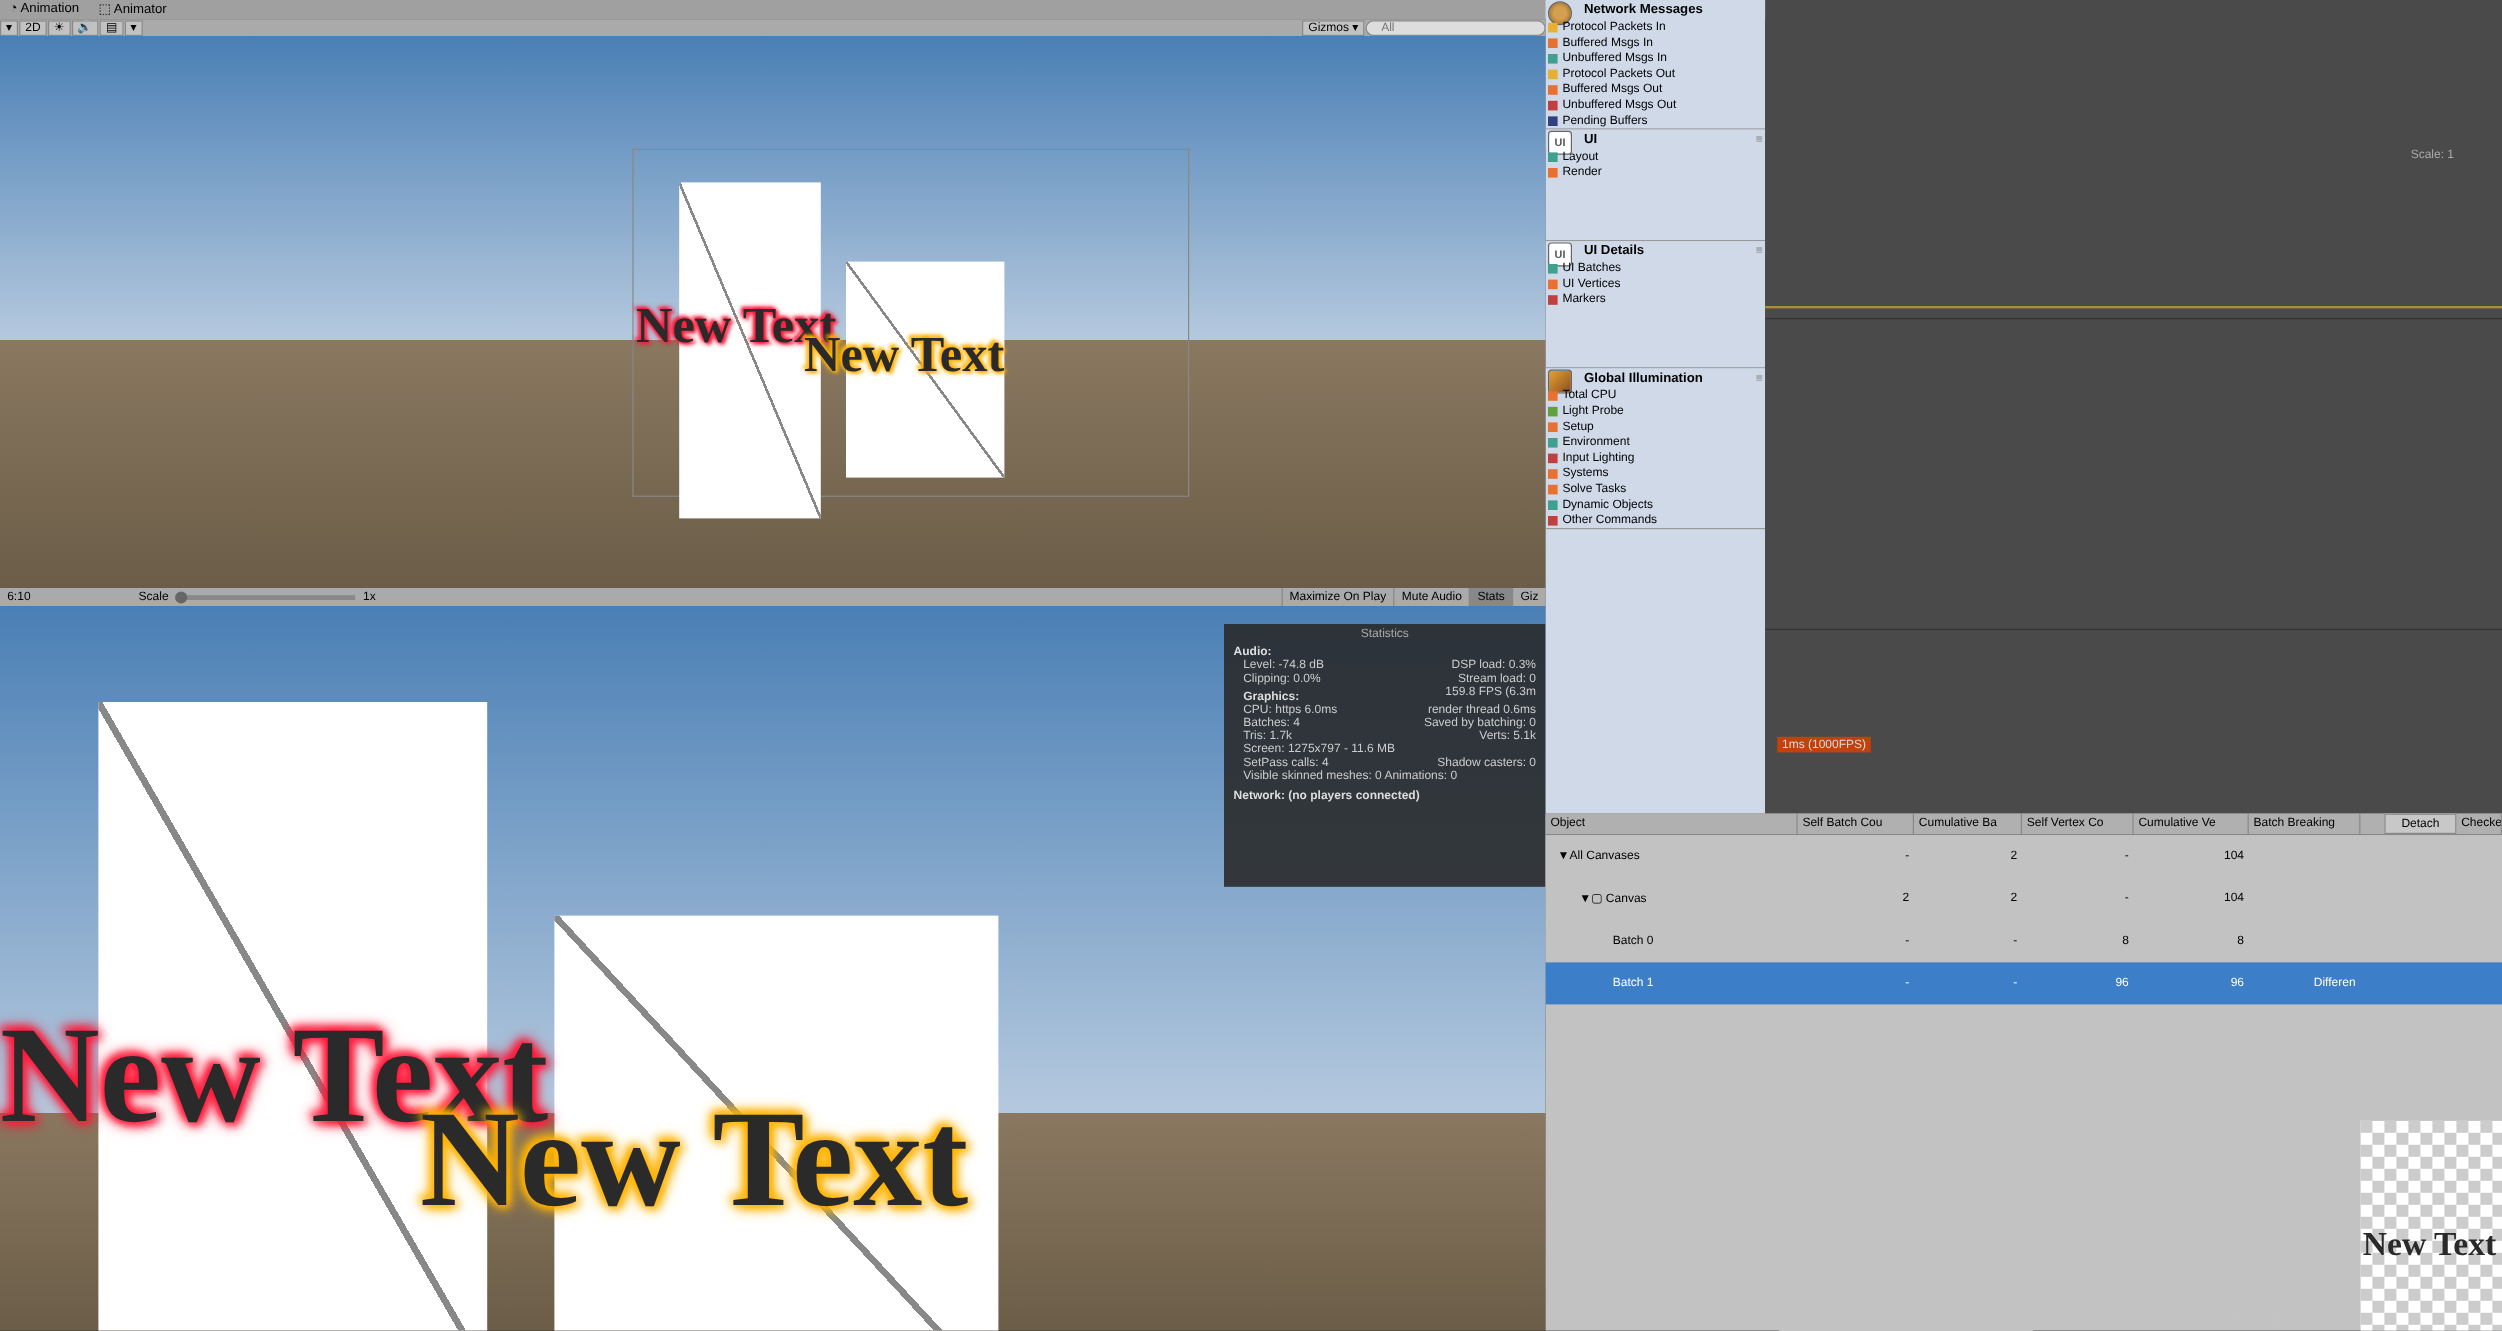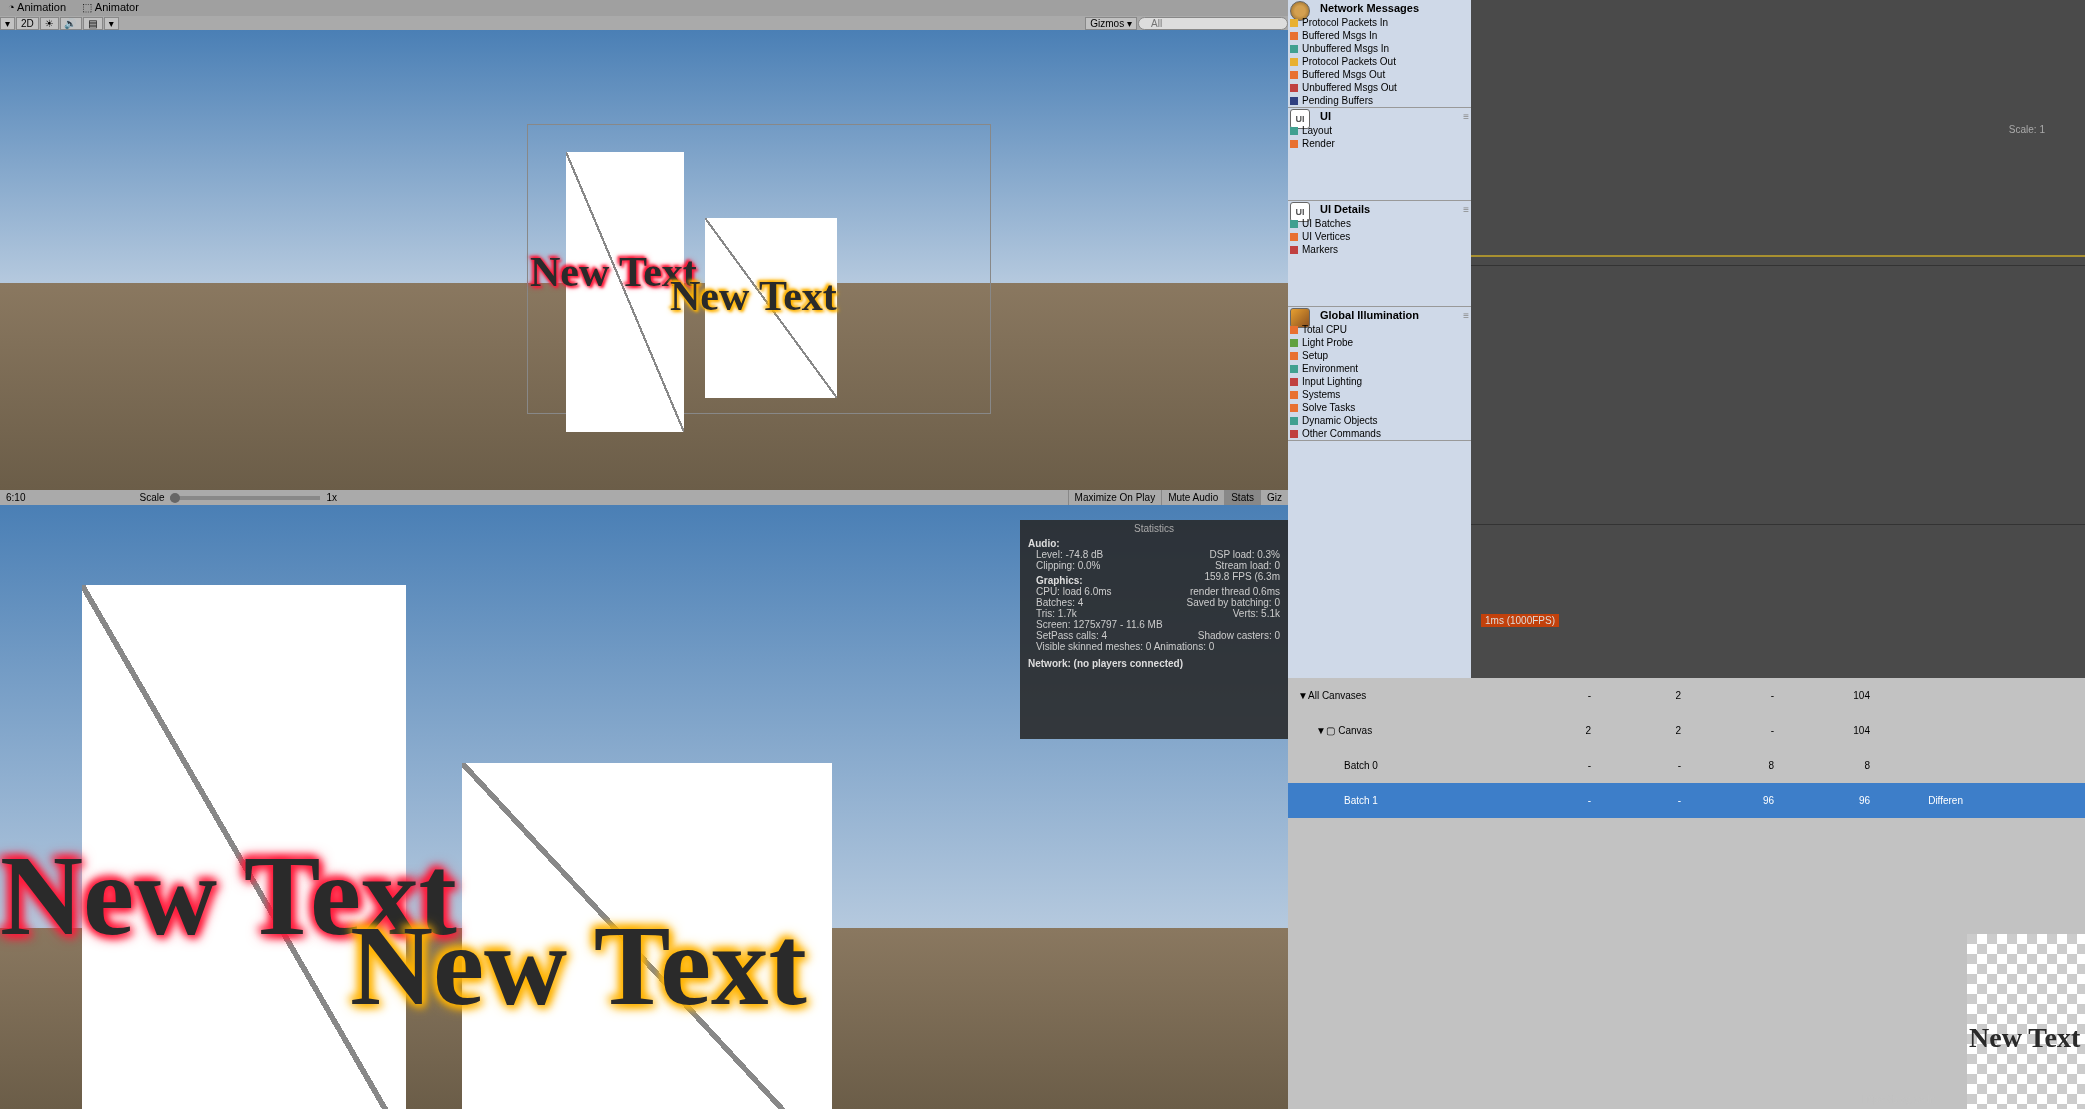--- a/index.html
+++ b/index.html
@@ -23,21 +23,21 @@
 .scene-img1 { top: 122px; left: 566px; width: 118px; height: 280px; }
 .scene-img2 { top: 188px; left: 705px; width: 132px; height: 180px; }
 .scene-text1 { position: absolute; top: 218px; left: 530px; font-family: 'Times New Roman', serif; font-size: 42px; font-weight: bold; color: #2a2a2a; text-shadow: 0 0 3px #ff1a3a, 0 0 6px #ff1a3a, 2px 2px 3px #ff1a3a, -2px -2px 3px #ff1a3a; }
 .scene-text2 { position: absolute; top: 242px; left: 670px; font-family: 'Times New Roman', serif; font-size: 42px; font-weight: bold; color: #2a2a2a; text-shadow: 0 0 3px #ffb300, 0 0 6px #ffb300, 2px 2px 3px #ffb300, -2px -2px 3px #ffb300; }
 
 
 .game-toolbar { position: absolute; top: 490px; left: 0; width: 1288px; height: 15px; background: #aaa; display: flex; align-items: center; font-size: 10px; }
 .game-toolbar-right { position: absolute; right: 0; display: flex; }
 .gtool-btn { padding: 0 6px; border-left: 1px solid #888; height: 15px; line-height: 15px; cursor: pointer; }
 .gtool-btn.active { background: #888; }
-.scale-slider { display: flex; align-items: center; margin-left: 108px; }
+.scale-slider { display: flex; align-items: center; margin-left: 84px; }
 .slider-track { width: 150px; height: 4px; background: #888; margin: 0 6px; position: relative; }
 .slider-thumb { position: absolute; left: 0; top: -3px; width: 10px; height: 10px; background: #666; border-radius: 50%; }
 
 
 .game-view { position: absolute; top: 505px; left: 0; width: 1288px; height: 604px; background: linear-gradient(to bottom, #4a7fb5 0%, #b5c9de 70%, #8a7860 70%, #6b5d48 100%); overflow: hidden; }
 .game-img1 { top: 80px; left: 82px; width: 324px; height: 560px; }
 .game-img2 { top: 258px; left: 462px; width: 370px; height: 400px; }
 .game-text1 { position: absolute; top: 830px; left: 0; font-family: 'Times New Roman', serif; font-size: 115px; font-weight: bold; color: #2a2a2a; text-shadow: 0 0 8px #ff1a3a, 0 0 15px #ff1a3a, 3px 3px 8px #ff1a3a, -3px -3px 8px #ff1a3a; }
 .game-text2 { position: absolute; top: 900px; left: 350px; font-family: 'Times New Roman', serif; font-size: 115px; font-weight: bold; color: #2a2a2a; text-shadow: 0 0 8px #ffb300, 0 0 15px #ffb300, 3px 3px 8px #ffb300, -3px -3px 8px #ffb300; }
 
@@ -164,21 +164,21 @@
     </div>
   <div class="stats-row">
       <span>Clipping: 0.0%</span>
       <span>Stream load: 0</span>
     </div>
   <div class="stats-row">
       <span class="stats-section">Graphics:</span>
       <span>159.8 FPS (6.3m</span>
     </div>
   <div class="stats-row">
-      <span><span>CPU: load 6.0ms</span></span>
+      <span><span>CPU: https 6.0ms</span></span>
       <span>render thread 0.6ms</span>
     </div>
   <div class="stats-row">
       <span>Batches: 4</span>
       <span>Saved by batching: 0</span>
     </div>
   <div class="stats-row">
       <span>Tris: 1.7k</span>
       <span>Verts: 5.1k</span>
     </div>
@@ -233,20 +233,30 @@
 </div>
 
 <div class="graph-area">
   <div class="graph-scale">Scale: 1</div>
   <div class="graph-line"></div>
   <div style="position:absolute;top:265px;left:0;right:0;height:260px;border-top:1px solid #333;border-bottom:1px solid #333"></div>
   <div class="graph-fps-box">1ms (1000FPS)</div>
 </div>
 
 <div class="table-area">
+  <div class="table-header">
+    <div class="th th-obj">Object</div>
+    <div class="th th-sbc">Self Batch Cou</div>
+    <div class="th th-cb">Cumulative Ba</div>
+    <div class="th th-svc">Self Vertex Co</div>
+    <div class="th th-cv">Cumulative Ve</div>
+    <div class="th th-bb">Batch Breaking</div>
+    <div class="th th-detach">Detach</div>
+    <div class="th th-check">Checke</div>
+  </div>
   <div class="table-body" id="table-body">
       <div class="table-row">
         <div class="td td-obj" style="padding-left:10px"><span class="foldout">▼</span>All Canvases</div>
         <div class="td td-sbc">-</div>
         <div class="td td-cb">2</div>
         <div class="td td-svc">-</div>
         <div class="td td-cv">104</div>
         <div class="td td-bb" style="text-align:right"></div>
       </div>
       <div class="table-row">

